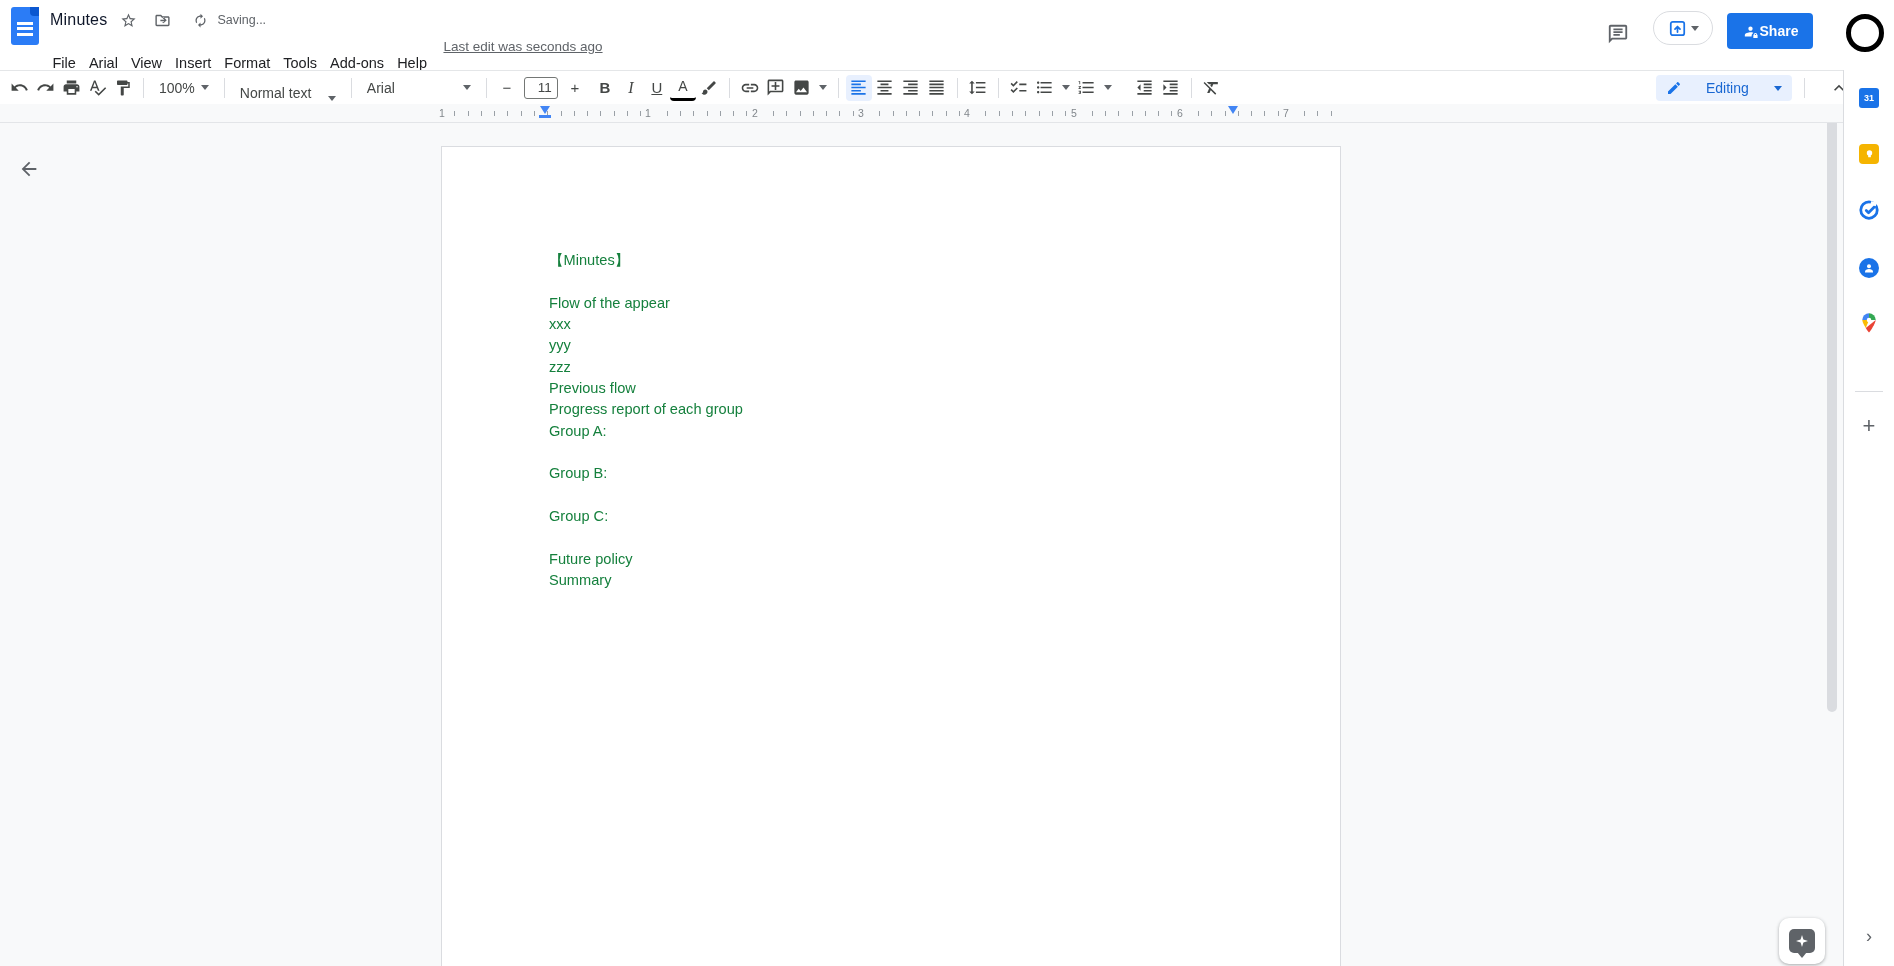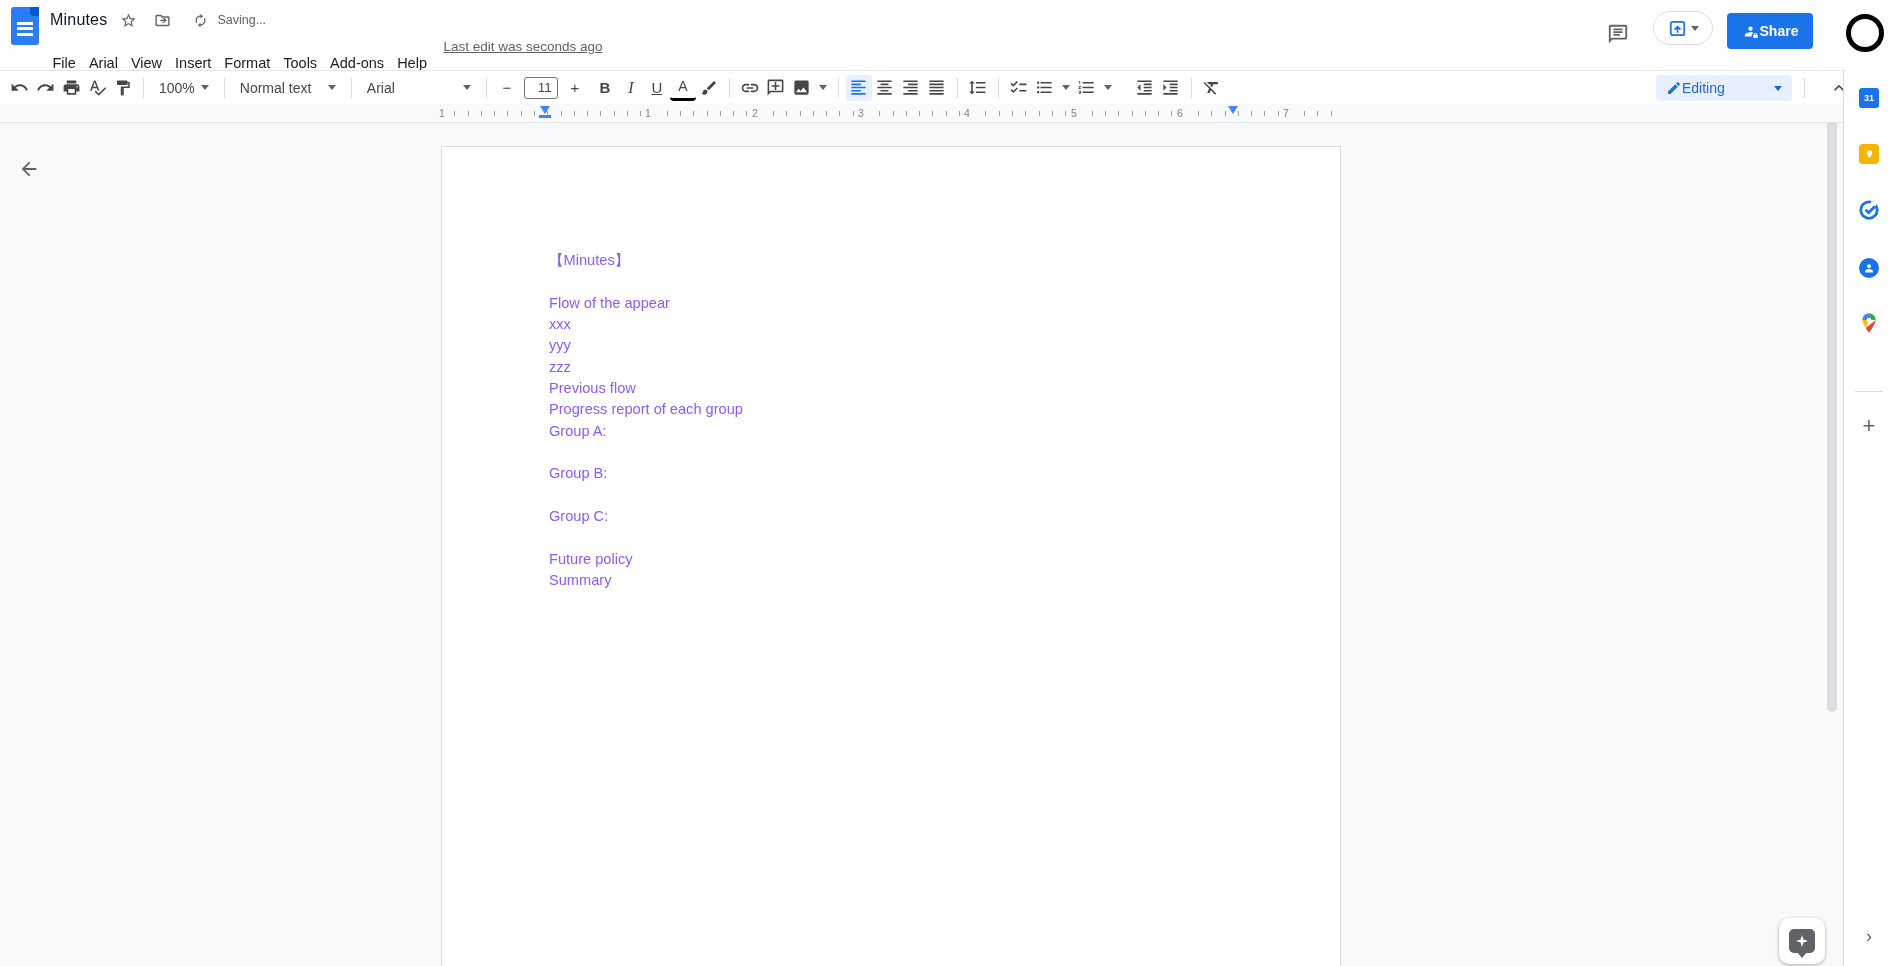--- a/index.html
+++ b/index.html
@@ -36,42 +36,42 @@
   .tb-btn.active { background:#e8f0fe; }
   .tb-btn.active svg { fill:#1a73e8; }
   .tb-sep { width:1px; height:20px; background:#dadce0; margin:0 7px; flex:none; }
   .tb-dd { display:flex; align-items:center; gap:6px; padding:0 8px; height:26px; border-radius:4px; cursor:pointer; font-size:14px; color:#444746; flex:none; }
   .caret { width:0; height:0; border-left:4px solid transparent; border-right:4px solid transparent; border-top:5px solid #5f6368; flex:none; }
   .size-box { width:34px; height:22px; border:1px solid #747775; border-radius:3px; display:flex; align-items:center; justify-content:center; font-size:13.5px; color:#444746; margin:0 4px; cursor:text; flex:none;padding-left:8px; }
   .glyph-btn { font-size:15px; color:#444746; }
   .g-b { font-weight:bold; } .g-i { font-style:italic; font-family:"Liberation Serif",serif; font-size:16px; } .g-u { text-decoration:underline; }
   .g-a { font-size:14px; border-bottom:3px solid #000; line-height:13px; }
   .mode-cluster { position:absolute; left:1656px; top:4px; display:flex; align-items:center; }
-  .editing-btn { width:136px; height:26px; background:#e8f0fe; border-radius:4px; display:flex; align-items:center; padding:0 10px; gap:0; cursor:pointer; }
+  .editing-btn { width:136px; height:26px; background:#e8f0fe; border-radius:4px; display:flex; align-items:center; padding:0 10px; gap:24px; cursor:pointer; }
   .editing-btn .lbl { font-size:14px; color:#1967d2; flex:1; }
   .editing-btn .caret { border-top-color:#1967d2; }
   .collapse-btn { margin-left:14px; }
 
   
   .ruler-strip { position:absolute; left:0; top:104px; width:1843px; height:19px; background:#f8f9fa; border-bottom:1px solid #e3e5e8; z-index:4; }
   .ruler { position:absolute; left:436px; top:0; width:912px; height:19px; }
   .ruler-ticks { position:absolute; left:5px; right:5px; top:7px; height:5px;
       background:repeating-linear-gradient(90deg,#9aa0a6 0 1px,transparent 1px 13.28px); }
   .ruler-num { position:absolute; top:3px; transform:translateX(-50%); font-size:10.5px; color:#80868b; background:#f8f9fa; padding:0 3px; }
   .marker { position:absolute; top:2px; width:0; height:0; border-left:5px solid transparent; border-right:5px solid transparent; border-top:8px solid #4285f4; cursor:ew-resize; }
   .marker-bar { position:absolute; top:11px; width:12px; height:3px; background:#4285f4; cursor:ew-resize; }
 
   
   .content { position:absolute; left:0; top:123px; width:1843px; bottom:0; background:#f8f9fa; }
   .outline-panel { position:absolute; left:0; top:0; width:330px; height:600px; }
   .outline-back { position:absolute; left:13px; top:30px; width:32px; height:32px; display:flex; align-items:center; justify-content:center; border-radius:50%; cursor:pointer; }
   .outline-back svg { fill:#5f6368; }
   .outline-empty { position:absolute; left:26px; top:53px; width:262px; font-size:13.5px; line-height:19px; color:#5f6368; }
   .page { position:absolute; left:441px; top:23px; width:900px; height:843px; background:#fff; border:1px solid #dadce0; }
-  .doc-text { position:absolute; left:107px; top:103px; font-size:14.6px; line-height:21.33px; color:#8b5cf6; cursor:text; }
+  .doc-text { position:absolute; left:107px; top:103px; font-size:14.6px; line-height:21.33px; color:#15803d; cursor:text; }
   .doc-line { height:21.33px; white-space:pre; }
   .scrollbar-thumb { position:absolute; left:1827px; top:-7px; width:10px; height:596px; background:#dadce0; border-radius:5px; cursor:pointer; }
   .explore-btn { position:absolute; left:1779px; top:795px; width:46px; height:46px; background:#fff; border-radius:10px;
       box-shadow:0 1px 3px rgba(60,64,67,.3), 0 1px 4px rgba(60,64,67,.15); display:flex; align-items:center; justify-content:center; cursor:pointer; }
   .explore-badge { position:relative; width:26px; height:24px; background:#5f6368; border-radius:5px; display:flex; align-items:center; justify-content:center; }
   .explore-badge::after { content:""; position:absolute; bottom:-5px; left:50%; transform:translateX(-50%); border-left:5px solid transparent; border-right:5px solid transparent; border-top:6px solid #5f6368; }
 
   
   .rail { position:absolute; right:0; top:70px; width:51px; bottom:0; background:#fff; border-left:1px solid #dadce0; z-index:6; }
   .rail-item { position:absolute; left:50%; transform:translateX(-50%); width:32px; height:32px; display:flex; align-items:center; justify-content:center; cursor:pointer; }
@@ -173,21 +173,21 @@
         </svg>
       </span>
     <span class="tb-sep"></span>
 
     <span class="tb-dd">
       <span>100%</span>
       <span class="caret"></span>
     </span>
     <span class="tb-sep"></span>
 
-    <span class="tb-dd" style="width:112px;">
+    <span class="tb-dd" style="width:112px;align-items:flex-end;">
       <span style="flex:1">Normal text</span>
       <span class="caret"></span>
     </span>
     <span class="tb-sep"></span>
 
     <span class="tb-dd" style="width:120px;">
       <span style="flex:1">Arial</span>
       <span class="caret"></span>
     </span>
     <span class="tb-sep"></span>

